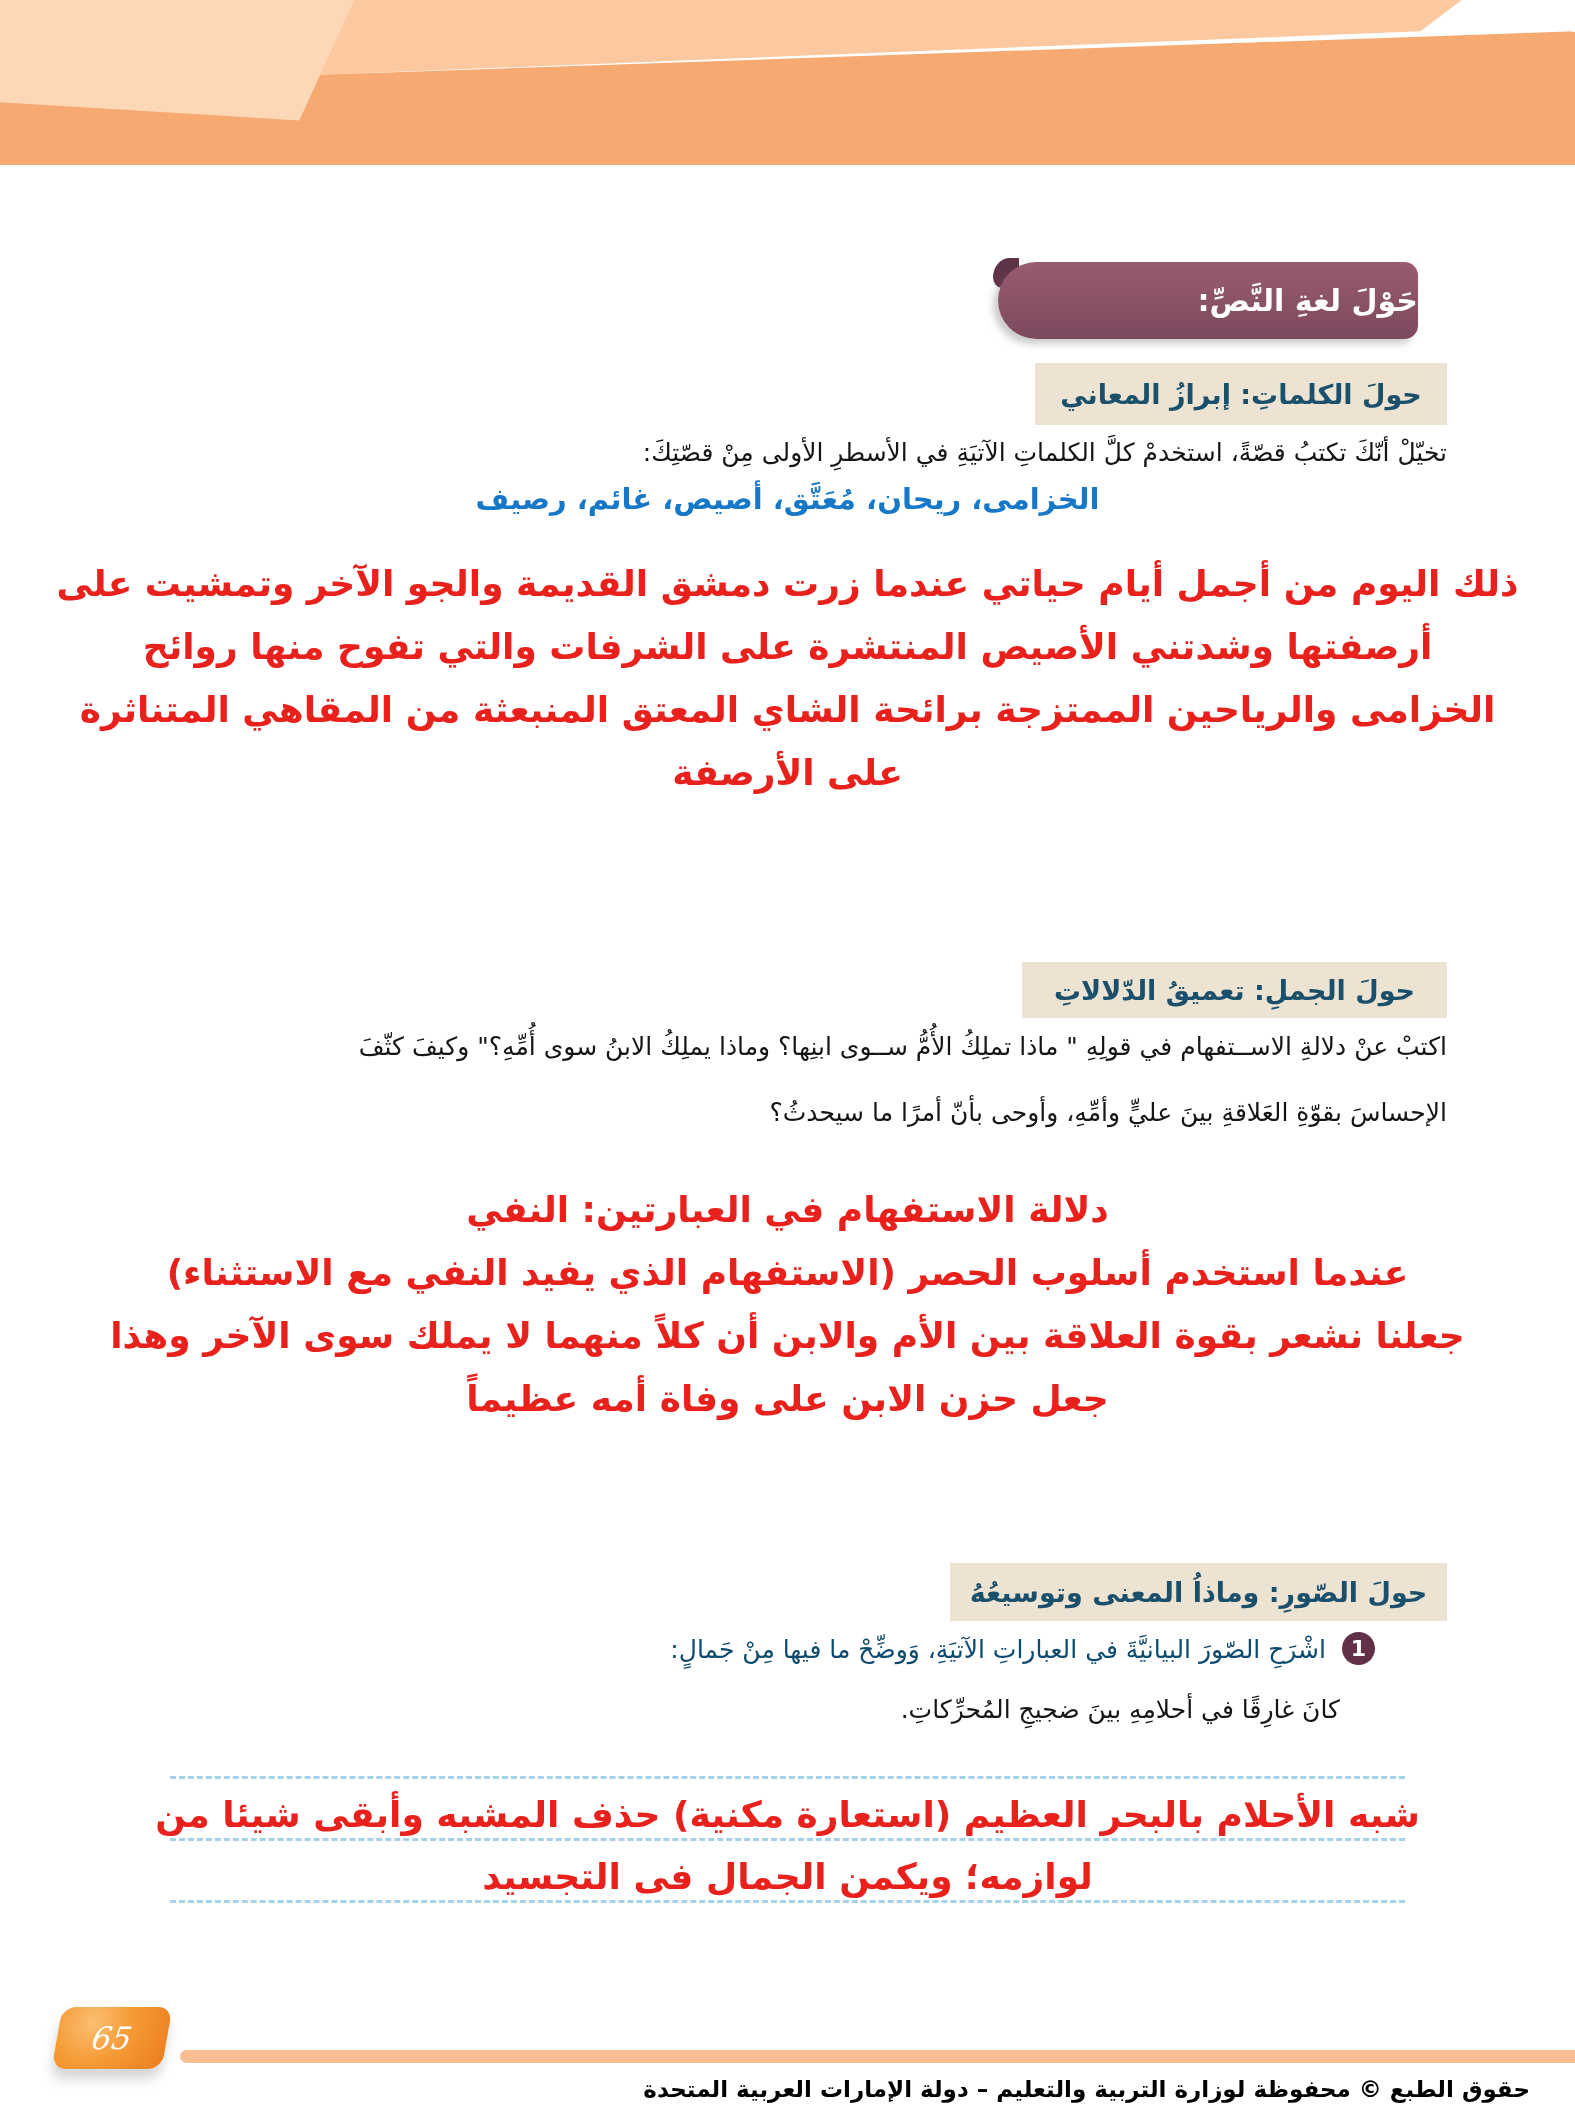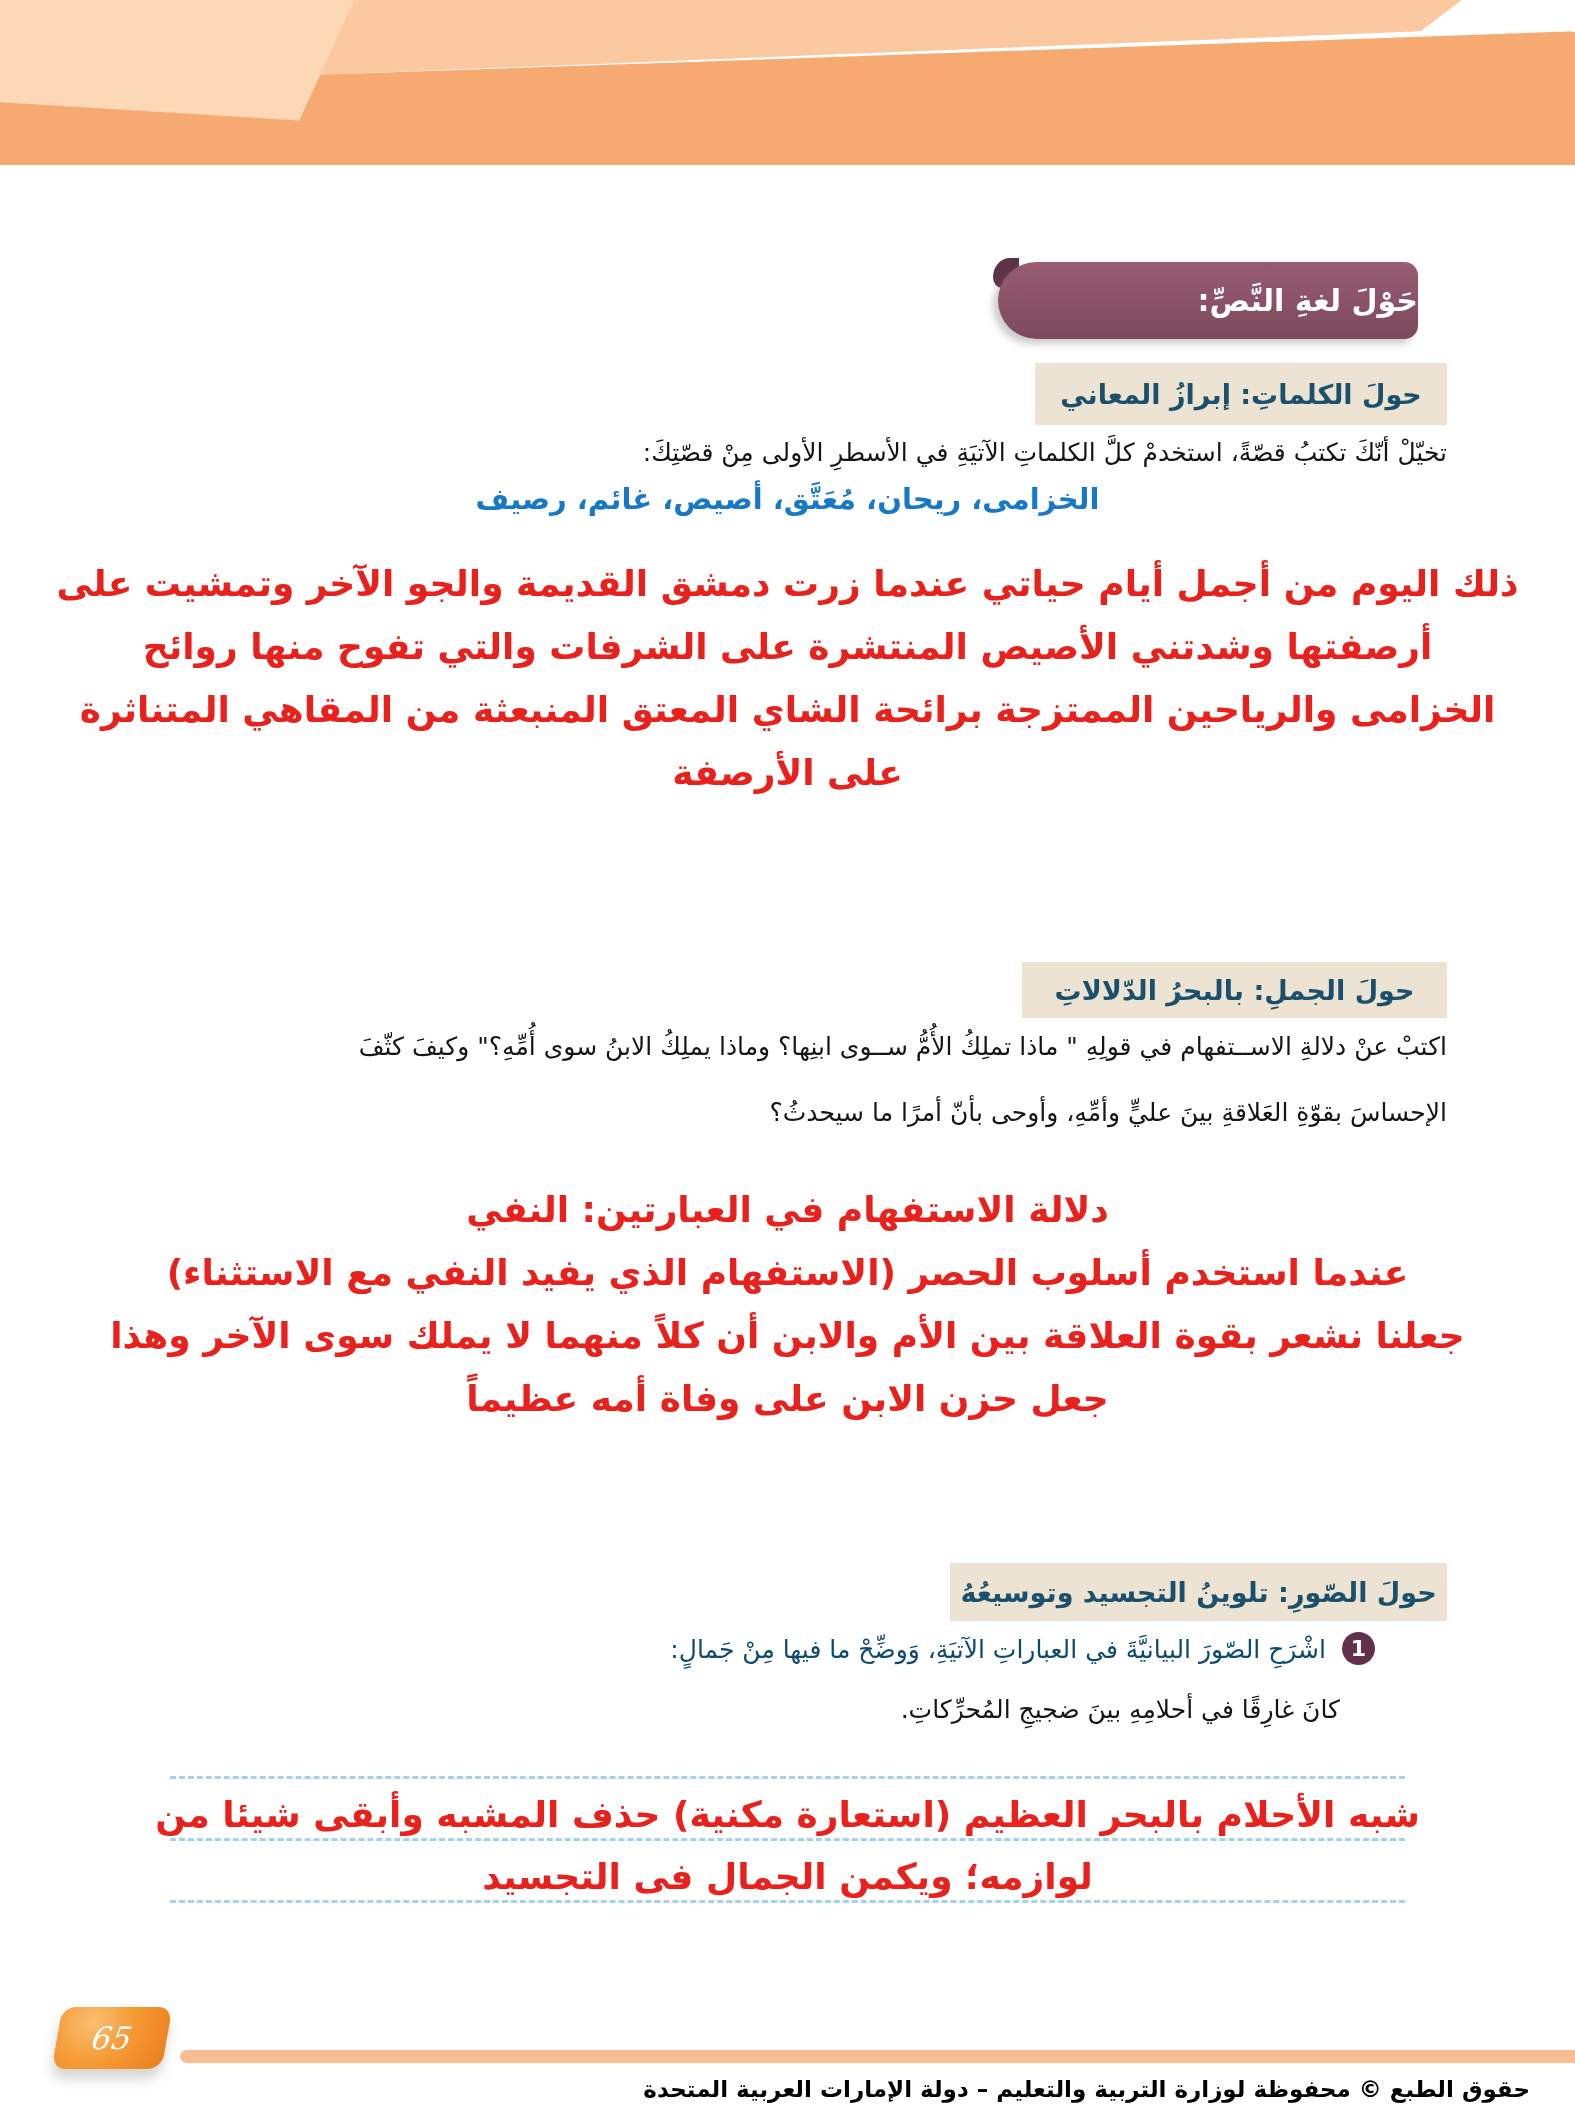--- a/index.html
+++ b/index.html
@@ -111,33 +111,33 @@
 <div class="body-line prompt-words">تخيّلْ أنّكَ تكتبُ قصّةً، استخدمْ كلَّ الكلماتِ الآتيَةِ في الأسطرِ الأولى مِنْ قصّتِكَ:</div>
 <div class="word-list">الخزامى، ريحان، مُعَتَّق، أصيص، غائم، رصيف</div>
 <div class="red-block red-1">
   <div>ذلك اليوم من أجمل أيام حياتي عندما زرت دمشق القديمة والجو الآخر وتمشيت على</div>
   <div>أرصفتها وشدتني الأصيص المنتشرة على الشرفات والتي تفوح منها روائح</div>
   <div>الخزامى والرياحين الممتزجة برائحة الشاي المعتق المنبعثة من المقاهي المتناثرة</div>
   <div>على الأرصفة</div>
 </div>
 
 <div class="section-head sh-sentences">
-  <span>حولَ الجملِ: بالبحرُ الدّلالاتِ</span>
+  <span>حولَ الجملِ: تعميقُ الدّلالاتِ</span>
 </div>
 <div class="body-line q2a">اكتبْ عنْ دلالةِ الاســتفهام في قولِهِ " ماذا تملِكُ الأُمُّ ســوى ابنِها؟ وماذا يملِكُ الابنُ سوى أُمِّهِ؟" وكيفَ كثّفَ</div>
 <div class="body-line q2b">الإحساسَ بقوّةِ العَلاقةِ بينَ عليٍّ وأمِّهِ، وأوحى بأنّ أمرًا ما سيحدثُ؟</div>
 <div class="red-block red-2">
   <div>دلالة الاستفهام في العبارتين: النفي</div>
   <div>عندما استخدم أسلوب الحصر (الاستفهام الذي يفيد النفي مع الاستثناء)</div>
   <div>جعلنا نشعر بقوة العلاقة بين الأم والابن أن كلاً منهما لا يملك سوى الآخر وهذا</div>
   <div>جعل حزن الابن على وفاة أمه عظيماً</div>
 </div>
 
 <div class="section-head sh-images">
-  <span>حولَ الصّورِ: تلوينُ التجسيد وتوسيعُهُ</span>
+  <span>حولَ الصّورِ: وماذاُ المعنى وتوسيعُهُ</span>
 </div>
 <div class="item-row">
   <div class="item-badge">1</div>
   <div class="item-text">اشْرَحِ الصّورَ البيانيَّةَ في العباراتِ الآتيَةِ، وَوضِّحْ ما فيها مِنْ جَمالٍ:</div>
 </div>
 <div class="body-line example-line">كانَ غارِقًا في أحلامِهِ بينَ ضجيجِ المُحرِّكاتِ.</div>
 
 <div class="dash-line dash-1"></div>
 <div class="dash-line dash-2"></div>
 <div class="dash-line dash-3"></div>

